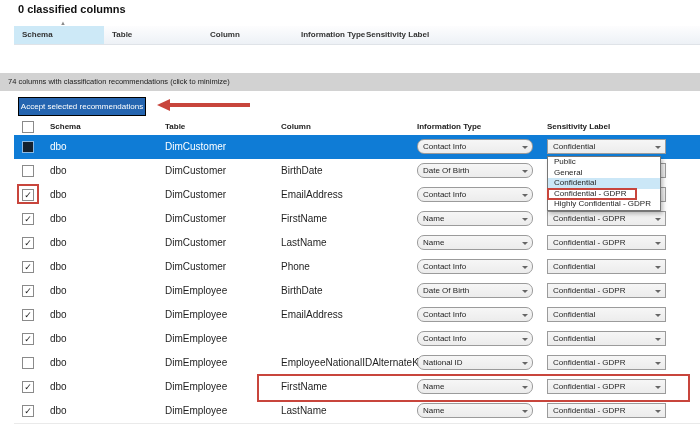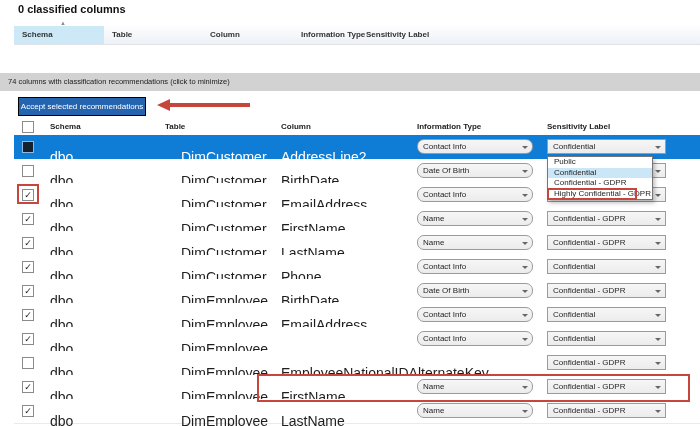--- a/index.html
+++ b/index.html
@@ -44,40 +44,40 @@
   #table2-header{left:14px;right:0;top:119px;height:16px;background:#fff;}
   #table2-header .hcell{position:absolute;top:0;height:16px;line-height:16px;
     font-size:8px;font-weight:bold;color:#222;white-space:nowrap;}
   .cb{
     position:absolute;width:10px;height:10px;background:#fff;border:1px solid #8a8a8a;
     box-sizing:content-box;font-size:9px;line-height:10px;text-align:center;color:#222;
   }
   #rows{left:14px;right:0;top:135px;height:288px;}
   .row{position:absolute;left:0;right:0;height:24px;border-bottom:1px solid #eaeaea;background:#fff;}
   .row.selected{background:#0f7cd6;border-bottom:none;color:#fff;}
-  .row .cell{position:absolute;top:10px;height:24px;line-height:24px;font-size:14px;white-space:nowrap;}
+  .row .cell{position:absolute;top:0;height:24px;line-height:24px;font-size:10px;white-space:nowrap;}
   .row .cb{left:8px;top:6px;}
   .row.selected .cb{background:#14212e;border-color:#8db9e2;color:transparent;}
-  .c-schema{left:36px;} .c-table{left:151px;margin-left:16px;} .c-column{left:267px;}
+  .c-schema{left:36px;} .c-table{left:151px;} .c-column{left:267px;}
 
   .select{
     position:absolute;top:4px;height:15px;box-sizing:border-box;
     background:linear-gradient(180deg,#f6f6f6,#ececec);
     border:1px solid #9b9b9b;color:#1e1e1e;
     font-size:8px;line-height:13px;padding-left:5px;cursor:pointer;
   }
   .sel-info{left:403px;width:116px;border-radius:7px;}
   .sel-sens{left:533px;width:119px;}
   .chev{position:absolute;right:4px;top:6px;width:0;height:0;
     border-left:3px solid transparent;border-right:3px solid transparent;
     border-top:3px solid #666;}
 
   
   #dropdown{
-    left:547px;top:156px;width:106px;background:#fff;border:1px solid #767676;
+    left:547px;top:156px;width:114px;background:#fff;border:1px solid #767676;
     box-shadow:2px 3px 4px rgba(0,0,0,.25);z-index:10;box-sizing:border-box;
   }
   .dd-item{height:10.5px;line-height:10.5px;font-size:8px;padding-left:6px;
     white-space:nowrap;cursor:pointer;color:#1e1e1e;}
   .dd-item.hl{background:#cbe7f7;}
   #dd-redbox{position:absolute;left:-1px;width:90px;height:12.5px;
     border:2px solid #c8453c;box-sizing:border-box;z-index:11;}
 
   
   .ann{position:absolute;border:2px solid #c8453c;box-sizing:border-box;z-index:5;background:transparent;}
@@ -112,21 +112,20 @@
   <div class="hcell" style="left:267px">Column</div>
   <div class="hcell" style="left:403px">Information Type</div>
   <div class="hcell" style="left:533px">Sensitivity Label</div>
 </div>
 
 <div class="abs" id="rows">
     <div class="row selected" style="top: 0px;">
       <div class="cb"></div>
       <div class="cell c-schema">dbo</div>
       <div class="cell c-table">DimCustomer</div>
-      <div class="cell c-column">AddressLine2</div>
       <div class="select sel-info">Contact Info<div class="chev"></div></div>
       <div class="select sel-sens">Confidential<div class="chev"></div></div>
     </div>
     <div class="row" style="top: 24px;">
       <div class="cb"></div>
       <div class="cell c-schema">dbo</div>
       <div class="cell c-table">DimCustomer</div>
       <div class="cell c-column">BirthDate</div>
       <div class="select sel-info">Date Of Birth<div class="chev"></div></div>
       <div class="select sel-sens">
@@ -188,20 +187,21 @@
       <div class="cell c-schema">dbo</div>
       <div class="cell c-table">DimEmployee</div>
       <div class="select sel-info">Contact Info<div class="chev"></div></div>
       <div class="select sel-sens">Confidential<div class="chev"></div></div>
     </div>
     <div class="row" style="top: 216px;">
       <div class="cb"></div>
       <div class="cell c-schema">dbo</div>
       <div class="cell c-table">DimEmployee</div>
       <div class="cell c-column">EmployeeNationalIDAlternateKey</div>
+      <div class="select sel-info">National ID<div class="chev"></div></div>
       <div class="select sel-sens">Confidential - GDPR<div class="chev"></div></div>
     </div>
     <div class="row" style="top: 240px;">
       <div class="cb">✓</div>
       <div class="cell c-schema">dbo</div>
       <div class="cell c-table">DimEmployee</div>
       <div class="cell c-column">FirstName</div>
       <div class="select sel-info">Name<div class="chev"></div></div>
       <div class="select sel-sens">Confidential - GDPR<div class="chev"></div></div>
     </div>
@@ -210,20 +210,21 @@
       <div class="cell c-schema">dbo</div>
       <div class="cell c-table">DimEmployee</div>
       <div class="cell c-column">LastName</div>
       <div class="select sel-info">Name<div class="chev"></div></div>
       <div class="select sel-sens">Confidential - GDPR<div class="chev"></div></div>
     </div>
   </div>
 
 <div class="abs" id="dropdown">
     <div class="dd-item">Public</div>
+    <div class="dd-item">General</div>
     <div class="dd-item hl">Confidential</div>
     <div class="dd-item">Confidential - GDPR</div>
     <div class="dd-item">Highly Confidential - GDPR</div>
     <div id="dd-redbox" style="top: 30.5px;"></div>
   </div>
 
 <div class="ann" id="ann-checkbox"></div>
 <div class="ann" id="ann-row"></div>
 
 </body></html>

